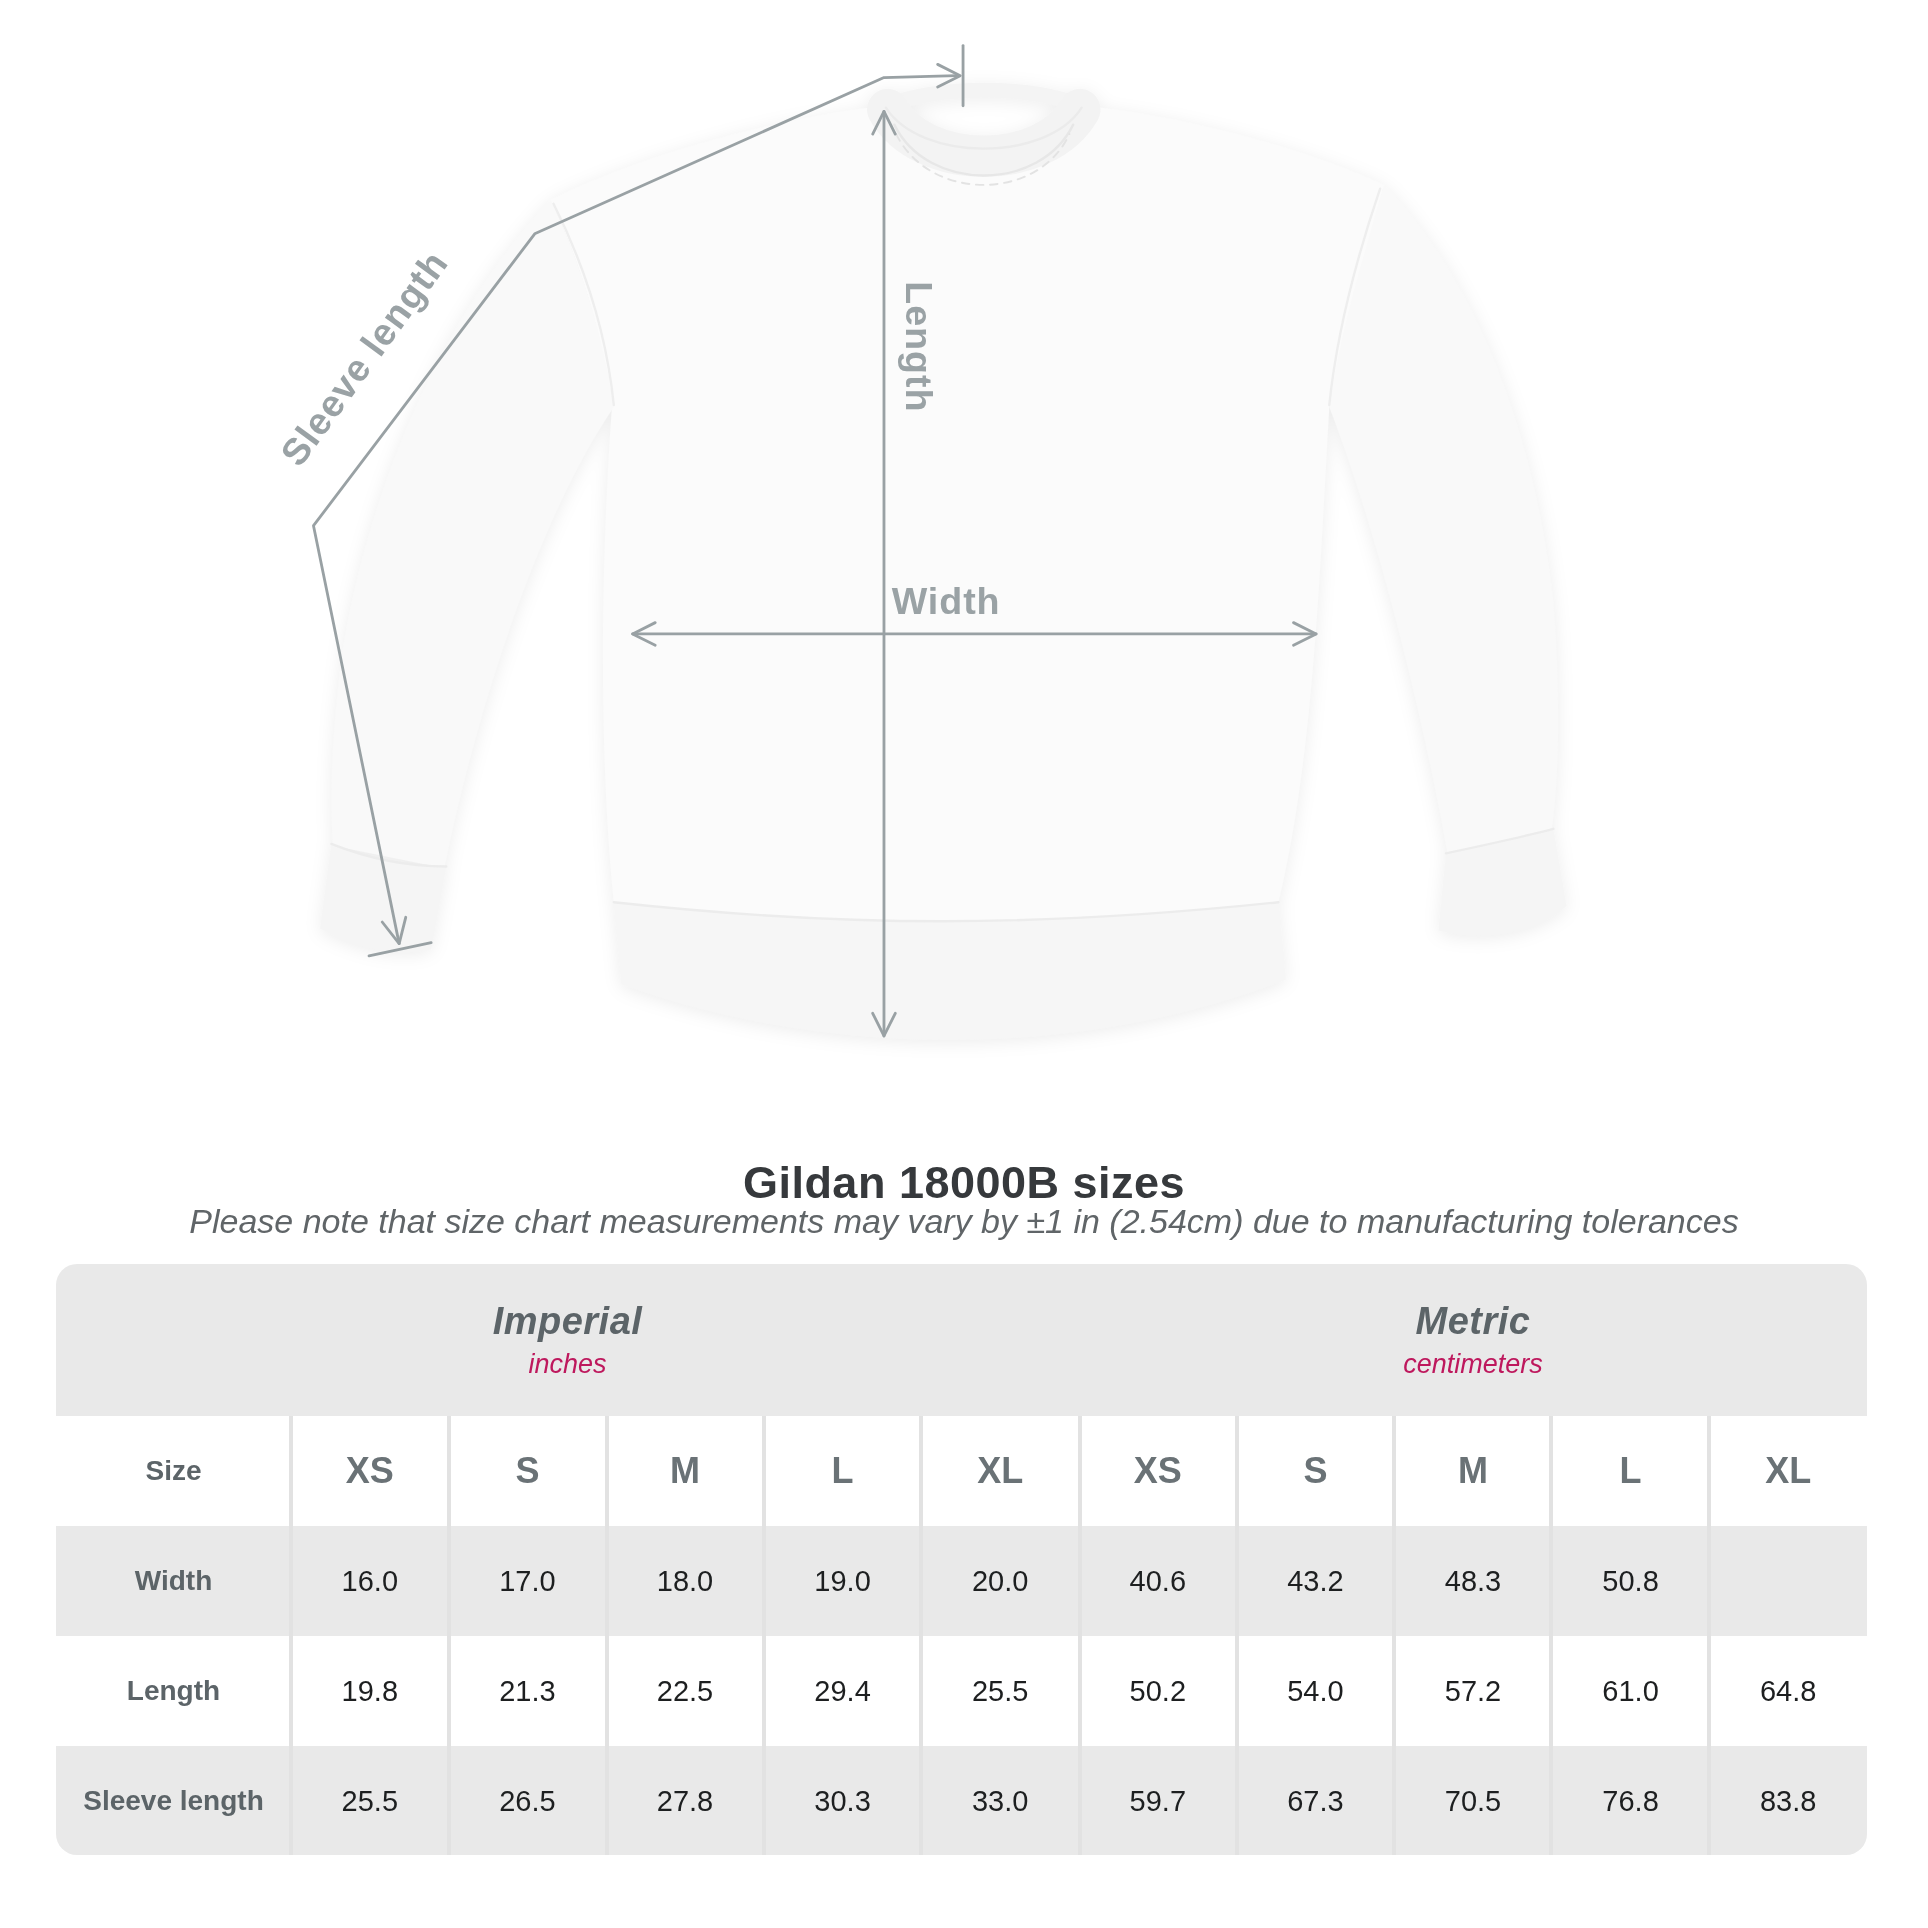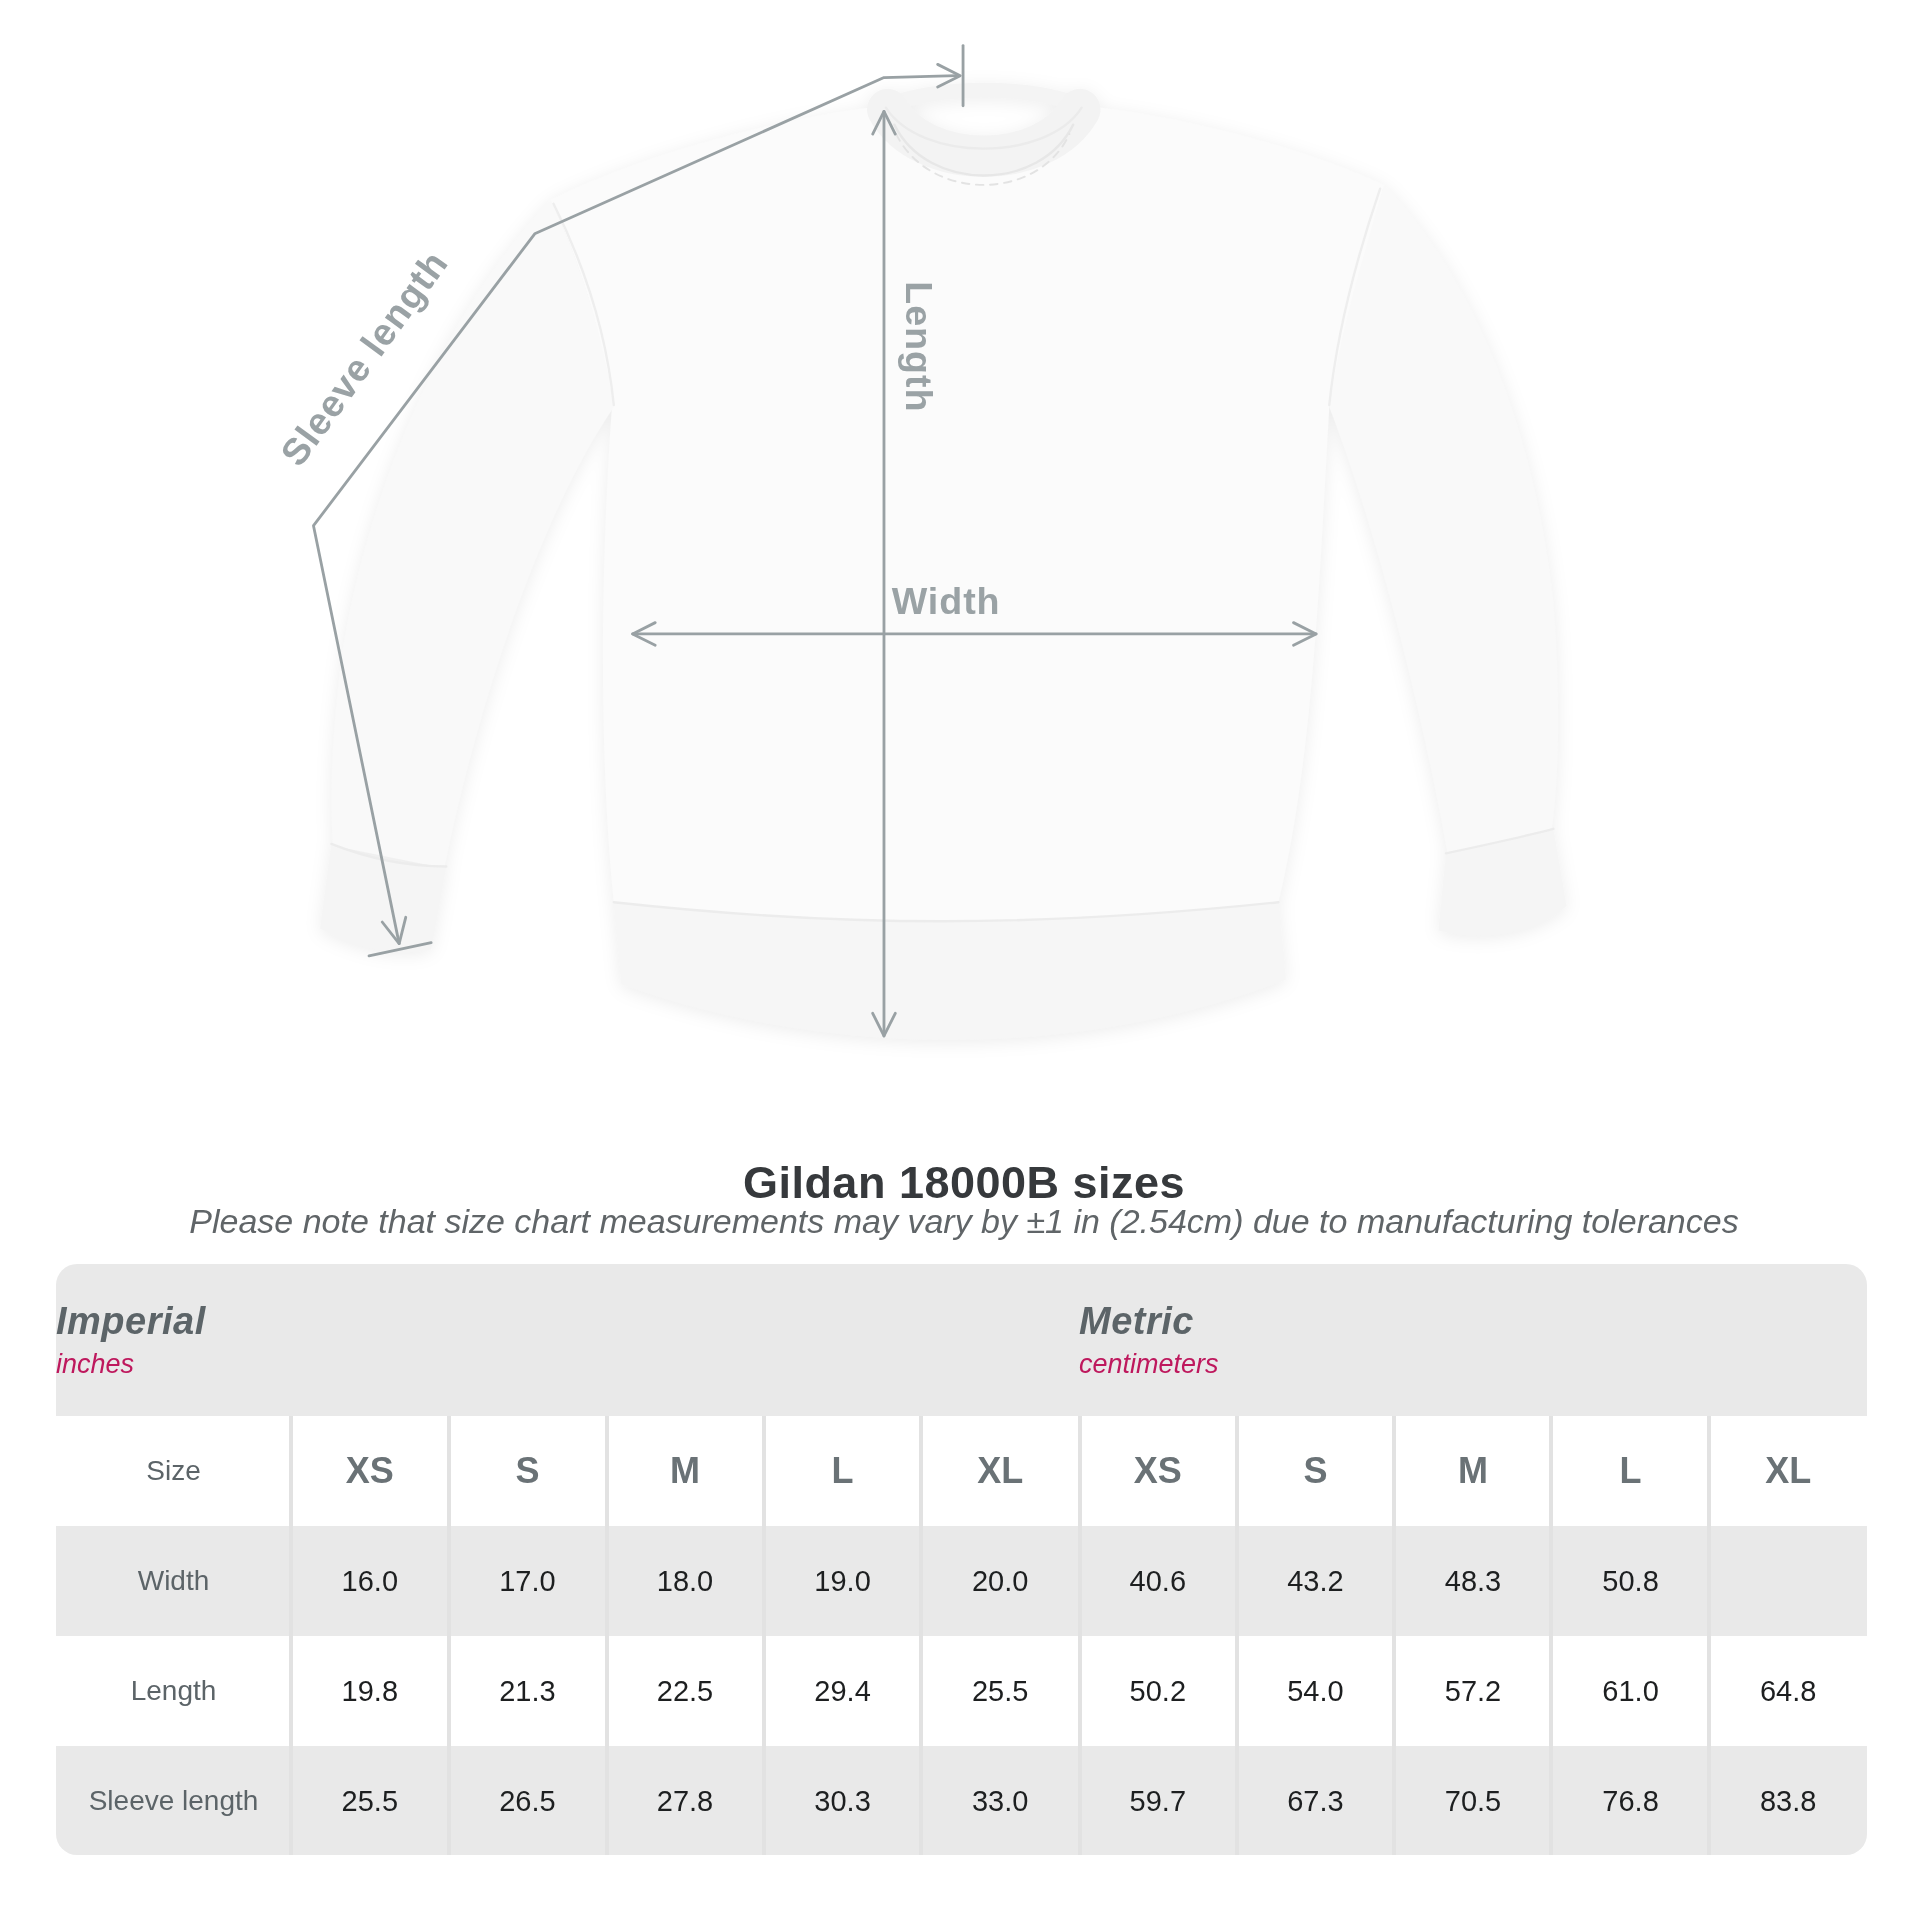--- a/index.html
+++ b/index.html
@@ -22,30 +22,30 @@
     font-size:34px;font-style:italic;color:#606568;
   }
   
   .size-table{
     position:absolute;left:56px;top:1264px;width:1811px;height:591px;
     border-radius:21px;overflow:hidden;
   }
   .band{
     display:grid;grid-template-columns:1023px 1fr;height:152px;background:#e9e9e9;
   }
-  .band-cell{display:flex;flex-direction:column;align-items:flex-start;justify-content:center;gap:5.6px;}
+  .band-cell{display:flex;flex-direction:column;align-items:center;justify-content:center;gap:5.6px;}
   .band-name{font-size:38px;font-weight:bold;font-style:italic;color:#5c6468;letter-spacing:0.5px;}
   .band-unit{font-size:27px;font-style:italic;color:#be185d;}
   .trow{
     display:grid;grid-template-columns:235px repeat(10,1fr);height:110px;
   }
   .trow.white{background:#ffffff;}
   .trow.gray{background:#e9e9e9;}
   .cell{display:flex;align-items:center;justify-content:center;}
-  .cell.lbl{font-size:28px;font-weight:normal;color:#5c6468;}
+  .cell.lbl{font-size:28px;font-weight:bold;color:#5c6468;}
   .cell.hdr{font-size:36px;font-weight:bold;color:#6a7276;}
   .cell.val{font-size:29px;color:#1d1f20;}
   .vsep{
     position:absolute;top:152px;bottom:0;width:3.8px;margin-left:-1.9px;background:#e2e2e2;
   }
 </style>
 </head>
 <body>
 
 <div id="canvas">

